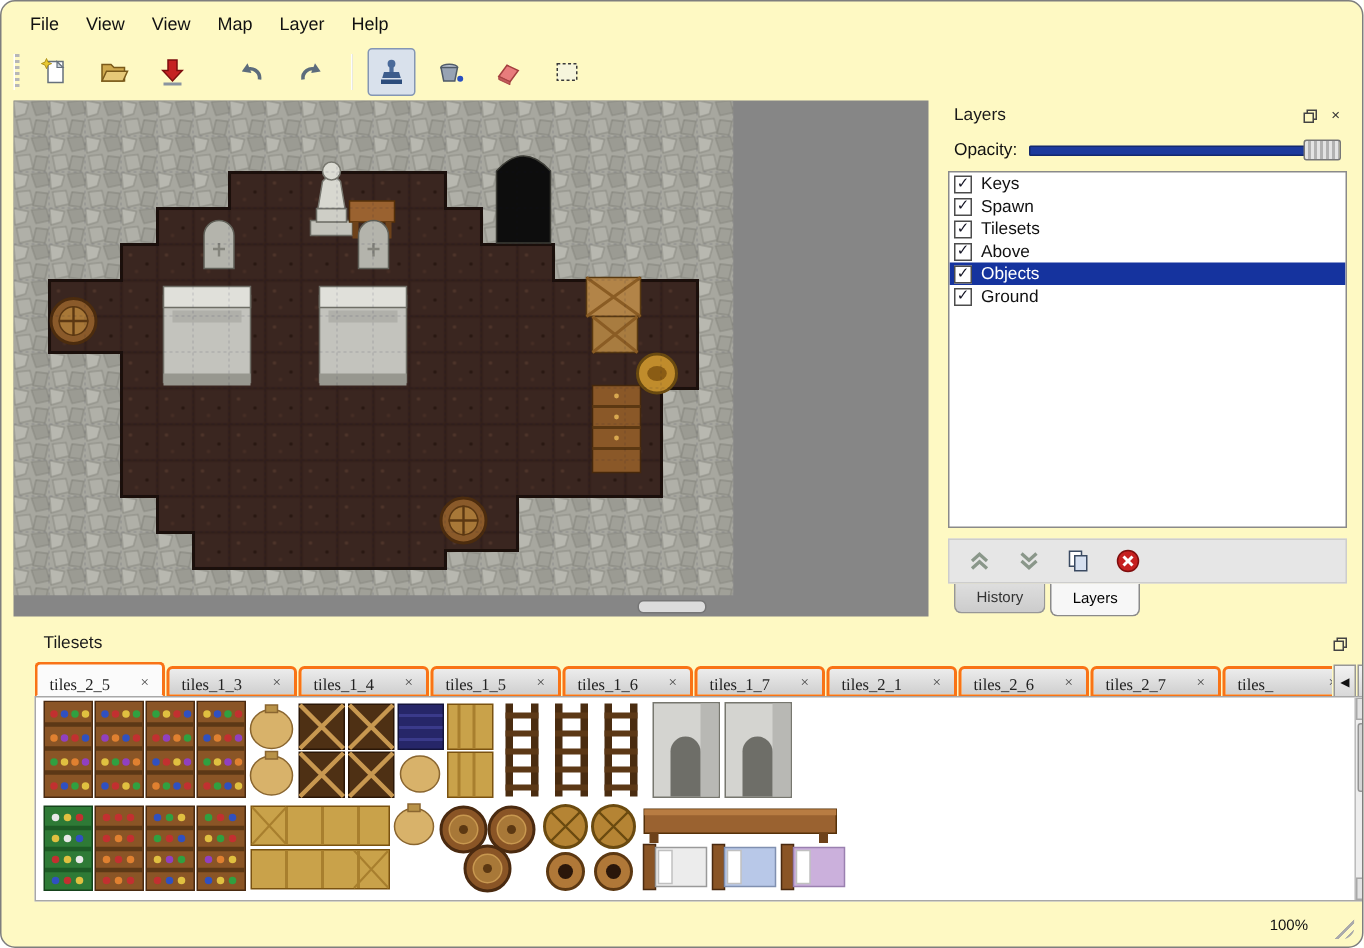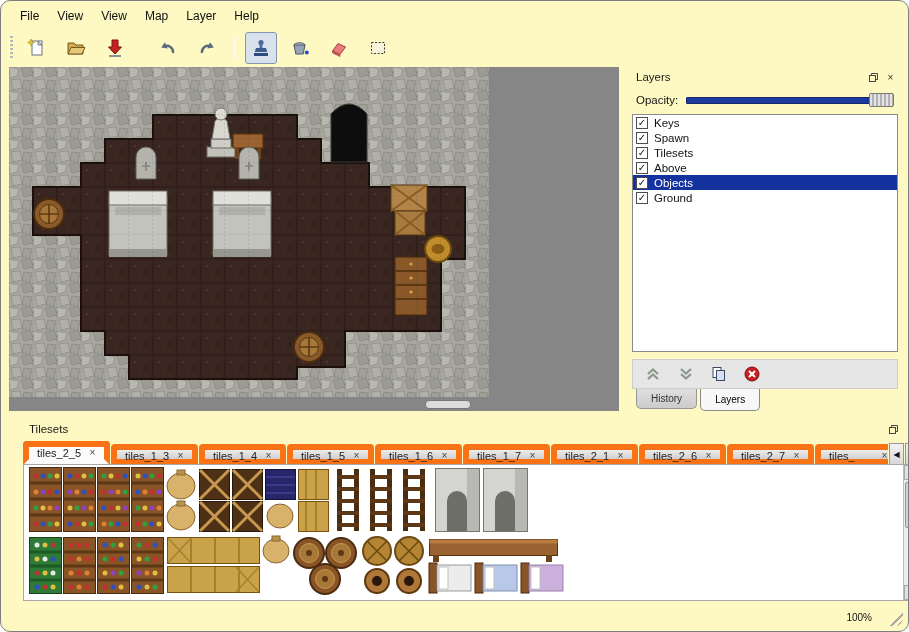--- a/index.html
+++ b/index.html
@@ -54,22 +54,22 @@
 
   .dock-tabs { position:absolute; bottom:0; left:8px; display:flex; align-items:flex-start; }
   .dtab { height:20px; padding:0 14px; font-size:10px; display:flex; align-items:center;
     background:linear-gradient(#dedede,#cccccc); border:1px solid #979797; border-top:none;
     border-radius:0 0 5px 5px; margin-right:3px; color:#333; }
   .dtab.active { background:#f7f7f7; color:#000; height:22px; border-color:#8a8a8a; }
 
   
   .tilesets-dock { position:absolute; left:20px; top:418px; width:901px; height:184px; }
   .ts-tabs { position:absolute; top:22px; left:2px; right:34px; height:24px; display:flex; align-items:flex-end; overflow:hidden; }
-  .ts-tab { flex:0 0 auto; width:87px; height:21px; display:flex; align-items:flex-start; padding:0 5px 0 8px; font-size:11px;
-    background:linear-gradient(#ececec,#cfcfcf); border:6px solid #f97316; border-radius:4px 4px 0 0; margin-right:1px; color:#222; }
+  .ts-tab { flex:0 0 auto; width:87px; height:21px; display:flex; align-items:flex-end; padding:0 5px 0 8px; font-size:11px;
+    background:linear-gradient(#ececec,#cfcfcf); border:2px solid #f97316; border-radius:4px 4px 0 0; margin-right:1px; color:#222;font-family:Liberation Serif, serif; }
   .ts-tab.active { background:#fbfbfb; height:24px; border-bottom-color:#fbfbfb; }
   .ts-tab .lbl { flex:1; overflow:hidden; white-space:nowrap; }
   .tab-close { flex:0 0 13px; width:13px; height:13px; font-size:10px; line-height:12px; text-align:center; color:#444; }
   .ts-arrows { position:absolute; right:2px; top:24px; height:22px; display:flex; }
   .arrow-btn { width:15px; height:22px; background:linear-gradient(#f2f2f2,#d8d8d8); border:1px solid #979797;
     display:flex; align-items:center; justify-content:center; font-size:8px; color:#111; margin-left:1px; }
 
   .ts-content { position:absolute; top:45px; left:2px; right:2px; bottom:2px; background:#fff; border:1px solid #a8a8a8; overflow:hidden; }
   .ts-svg { position:absolute; left:3px; top:2px; display:block; }
   .ts-vscroll { position:absolute; right:0; top:0; bottom:0; width:16px; background:#ededed; border-left:1px solid #bcbcbc; }

